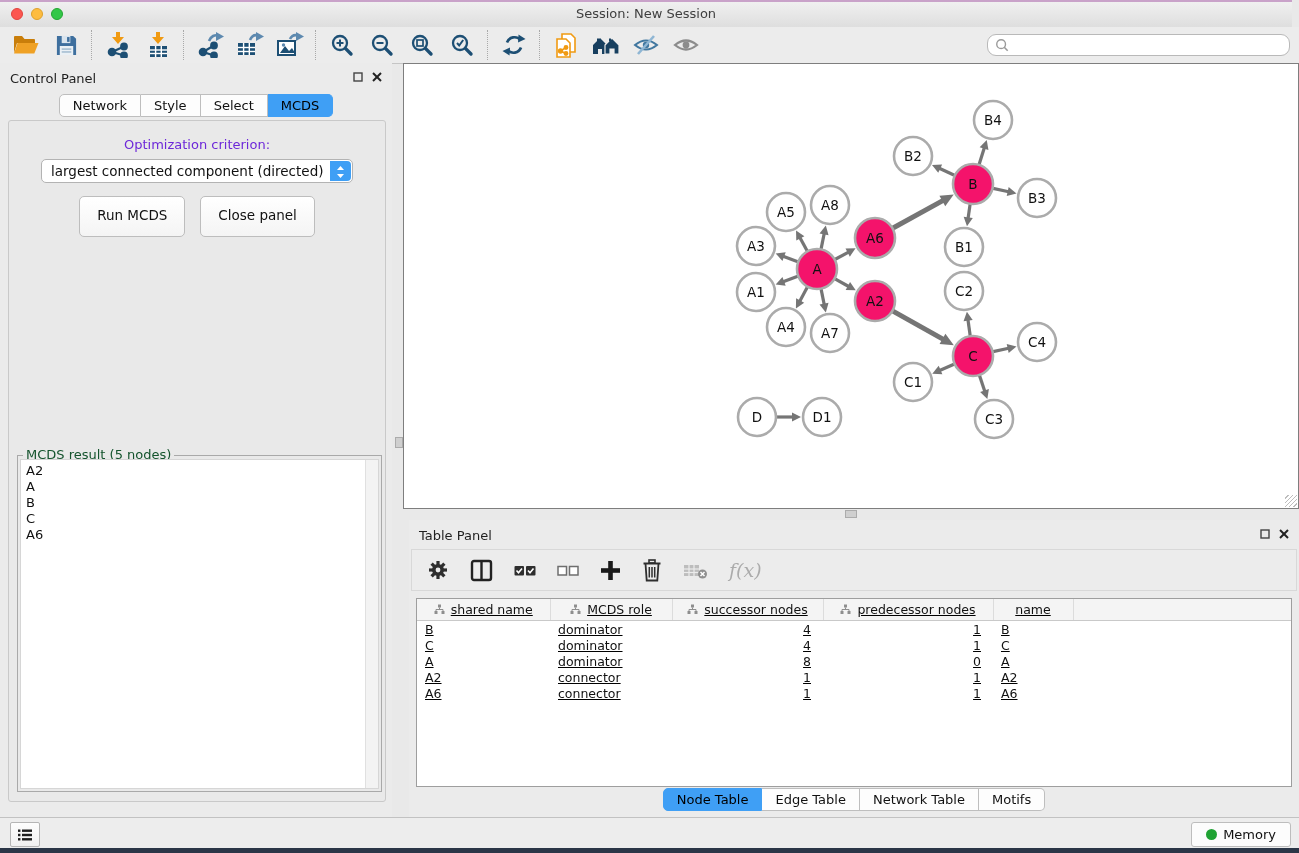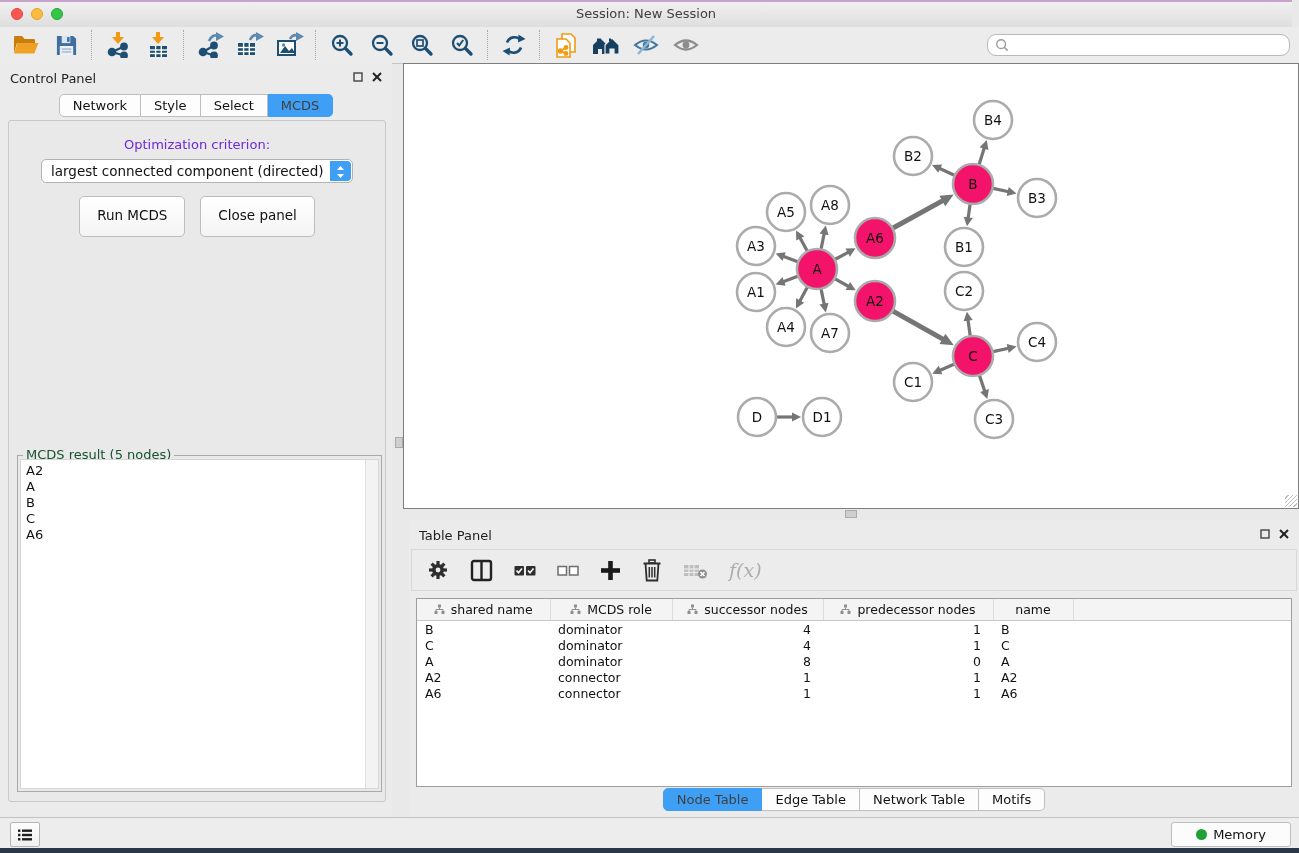--- a/index.html
+++ b/index.html
@@ -28,21 +28,21 @@
   .control-panel{position:absolute;left:0;top:63px;width:392px;height:754px;background:#EBEBEB;}
   .panel-head{position:relative;height:30px;}
   .panel-head .ptitle{position:absolute;left:10px;top:8px;font-size:13px;color:#1F1F1F;}
   .panel-head .picons{position:absolute;right:10px;top:9px;display:flex;gap:9px;align-items:center;}
   .seg{display:flex;justify-content:center;}
   .cp-tabs{position:absolute;left:0;right:0;top:31px;}
   .seg .tab{height:21px;line-height:21px;padding:0 13px;font-size:13px;background:#FDFDFD;
             border:1px solid #BEBEBE;border-left:none;color:#111;cursor:default;}
   .seg .tab:first-child{border-left:1px solid #BEBEBE;border-radius:5px 0 0 5px;}
   .seg .tab:last-child{border-radius:0 5px 5px 0;}
-  .seg .tab.active{background:#3F9FF5;border-color:#3F9FF5;color:#404040;}
+  .seg .tab.active{background:#3F9FF5;border-color:#3F9FF5;color:#000000;}
   .cp-body{position:absolute;left:8px;top:57px;width:376px;height:680px;background:#E9E9E9;
            border:1px solid #C9C9C9;border-radius:3px;}
   .opt-label{text-align:center;margin-top:16px;font-size:13px;color:#6d28d9;}
   .selectrow{position:relative;margin:7px auto 0 auto;width:312px;height:24px;background:#fff;
              border:1px solid #B3B3B3;border-radius:5px;box-sizing:border-box;}
   .selectrow .selval{position:absolute;left:9px;top:3px;font-size:13.5px;color:#111;white-space:nowrap;}
   .stepper{position:absolute;right:1px;top:1px;bottom:1px;width:21px;background:#3F9FF5;border-radius:0 4px 4px 0;}
   .stepper svg{display:block;margin:3px auto;}
   .btnrow{display:flex;justify-content:center;gap:15px;margin-top:13px;}
   .pushbtn{height:23px;line-height:21px;padding:8px 17px;background:linear-gradient(#FFFFFF,#F4F4F4);
@@ -67,33 +67,33 @@
         background:repeating-linear-gradient(135deg,transparent 0 2px,#BDBDBD 2px 3px);}
   .vhandle{position:absolute;left:395px;top:437px;width:8px;height:11px;background:#CFCFCF;border:1px solid #ABABAB;box-sizing:border-box;}
   .hhandle{position:absolute;left:845px;top:510px;width:12px;height:8px;background:#CFCFCF;border:1px solid #ABABAB;box-sizing:border-box;}
   
   .table-panel{position:absolute;left:409px;top:520px;width:890px;height:297px;background:#EBEBEB;}
   .tp-toolbar{position:absolute;left:2px;right:2px;top:29px;height:42px;background:#ECECEC;
               border:1px solid #D8D8D8;display:flex;align-items:center;gap:21px;padding-left:15px;box-sizing:border-box;}
   .fx{font-family:"DejaVu Serif","Liberation Serif",serif;font-style:italic;font-size:19px;color:#ABABAB;}
   .tp-tablebox{position:absolute;left:7px;right:7px;top:78px;height:187px;background:#fff;
                border:1px solid #9E9E9E;overflow:hidden;}
-  table.nodes{border-collapse:collapse;width:100%;table-layout:fixed;}
+  table.nodes{border-collapse:collapse;width:100%;table-layout:fixed;text-decoration:underline;}
   table.nodes th{height:21px;background:#F4F4F4;border-bottom:1px solid #C9C9C9;border-right:1px solid #DCDCDC;
                  font-weight:normal;font-size:12.5px;color:#111;text-align:center;padding:0;}
   table.nodes th .hwrap{display:flex;align-items:center;justify-content:center;gap:6px;}
   table.nodes td{height:16px;font-size:12.5px;color:#111;padding:0 0 0 8px;white-space:nowrap;overflow:hidden;}
   table.nodes td.num{text-align:right;padding:0 12px 0 0;}
   .tp-tabs{position:absolute;left:0;right:0;top:268px;}
   
   .statusbar{position:absolute;left:0;top:817px;right:0;height:31px;background:#EDEDED;border-top:1px solid #C2C2C2;}
   .listbtn{position:absolute;left:10px;top:4px;width:28px;height:23px;border:1px solid #B5B5B5;border-radius:2px;
            background:linear-gradient(#FDFDFD,#F0F0F0);display:flex;align-items:center;justify-content:center;}
   .membtn{position:absolute;right:8px;top:4px;height:23px;border:1px solid #BDBDBD;border-radius:3px;
-          background:#FCFCFC;display:flex;align-items:center;gap:6px;padding:0 24px;font-size:13px;color:#111;}
+          background:#FCFCFC;display:flex;align-items:center;gap:6px;padding:0 14px;font-size:13px;color:#111;}
   .memdot{width:11px;height:11px;border-radius:50%;background:#1FA233;}
   .desktop-strip{position:absolute;left:0;top:848px;right:0;height:5px;background:#2B3647;}
   svg{display:block;}
 </style>
 </head>
 <body>
 
 <div class="app">
 
   <div class="titlebar">

